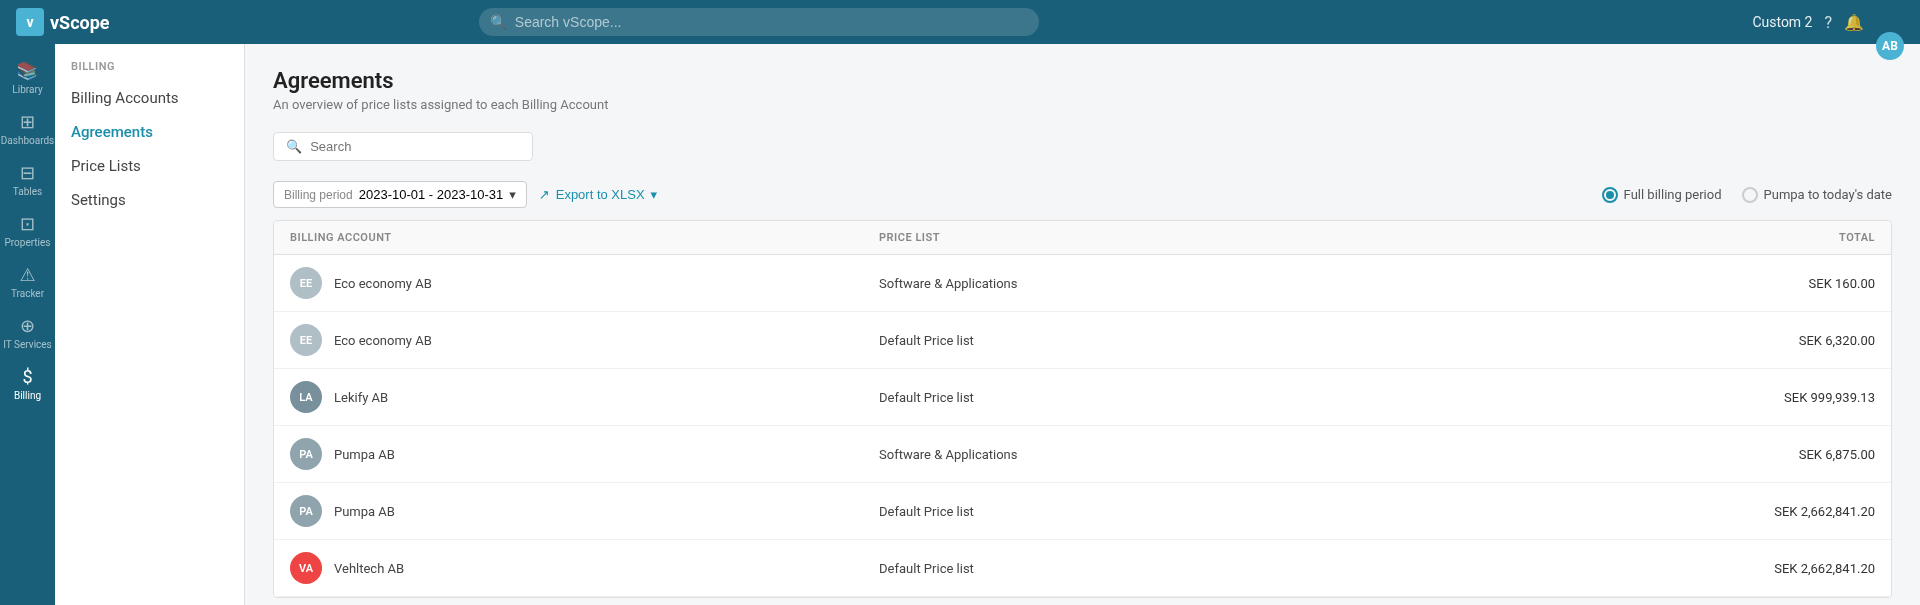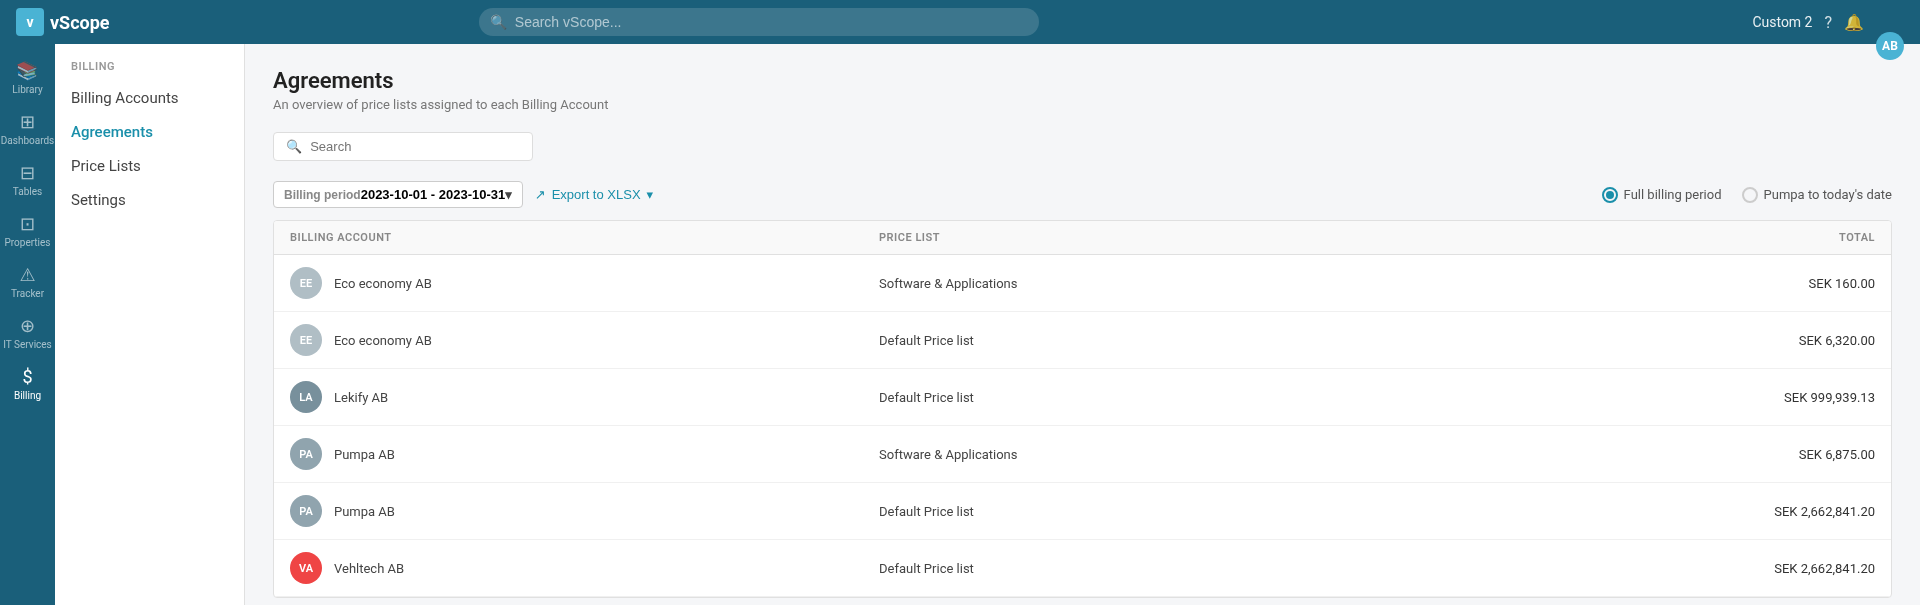--- a/index.html
+++ b/index.html
@@ -180,22 +180,22 @@
     }
     .billing-period-btn {
       display: flex;
       align-items: center;
       background: white;
       border: 1px solid #ccc;
       border-radius: 4px;
       padding: 5px 10px;
       font-size: 13px;
       cursor: pointer;
+      gap: 6px;
       color: #444;
-      font-weight: bold;
     }
     .billing-period-label { color: #888; font-size: 12px; }
     .billing-period-value { color: #000000; }
     .export-btn {
       display: flex;
       align-items: center;
       gap: 6px;
       background: none;
       border: none;
       color: #1a8faa;

